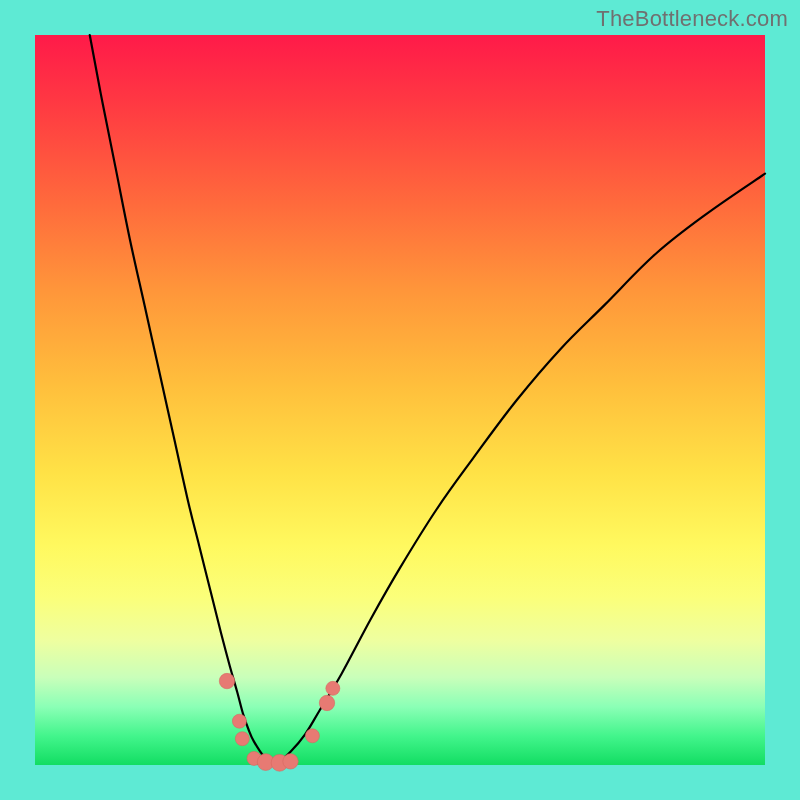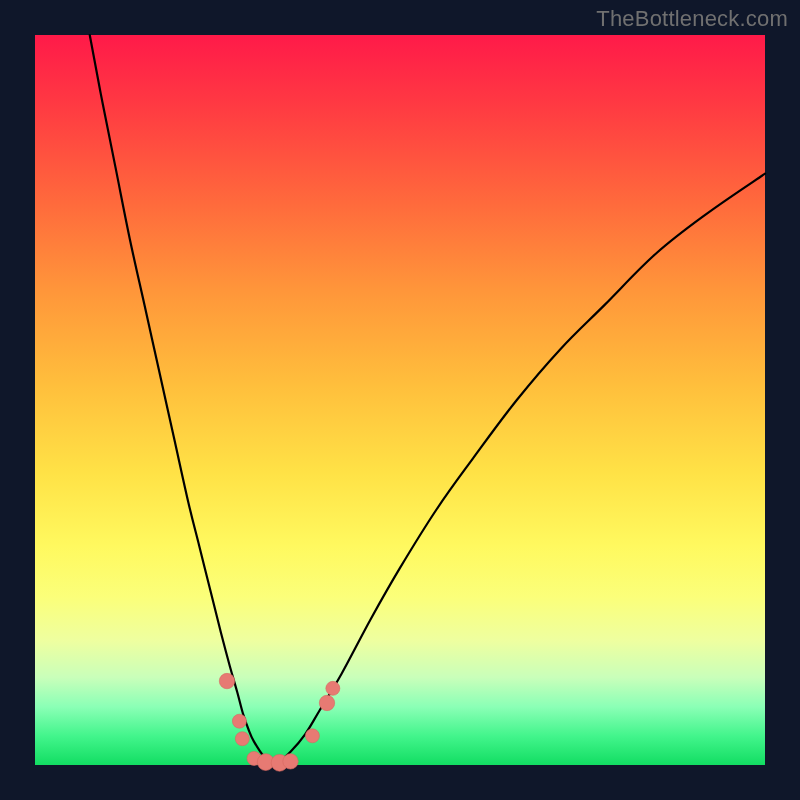--- a/index.html
+++ b/index.html
@@ -10,21 +10,21 @@
     overflow: hidden;
     background: #000;
     font-family: Arial, Helvetica, sans-serif;
   }
   .frame {
     position: absolute;
     left: 0;
     top: 0;
     width: 800px;
     height: 800px;
-    background: #0f172a;
+    background: #5eead4;
   }
   .plot {
     position: absolute;
     left: 35px;
     top: 35px;
     width: 730px;
     height: 730px;
     background: linear-gradient(
       to bottom,
       #ff1a49 0%,

